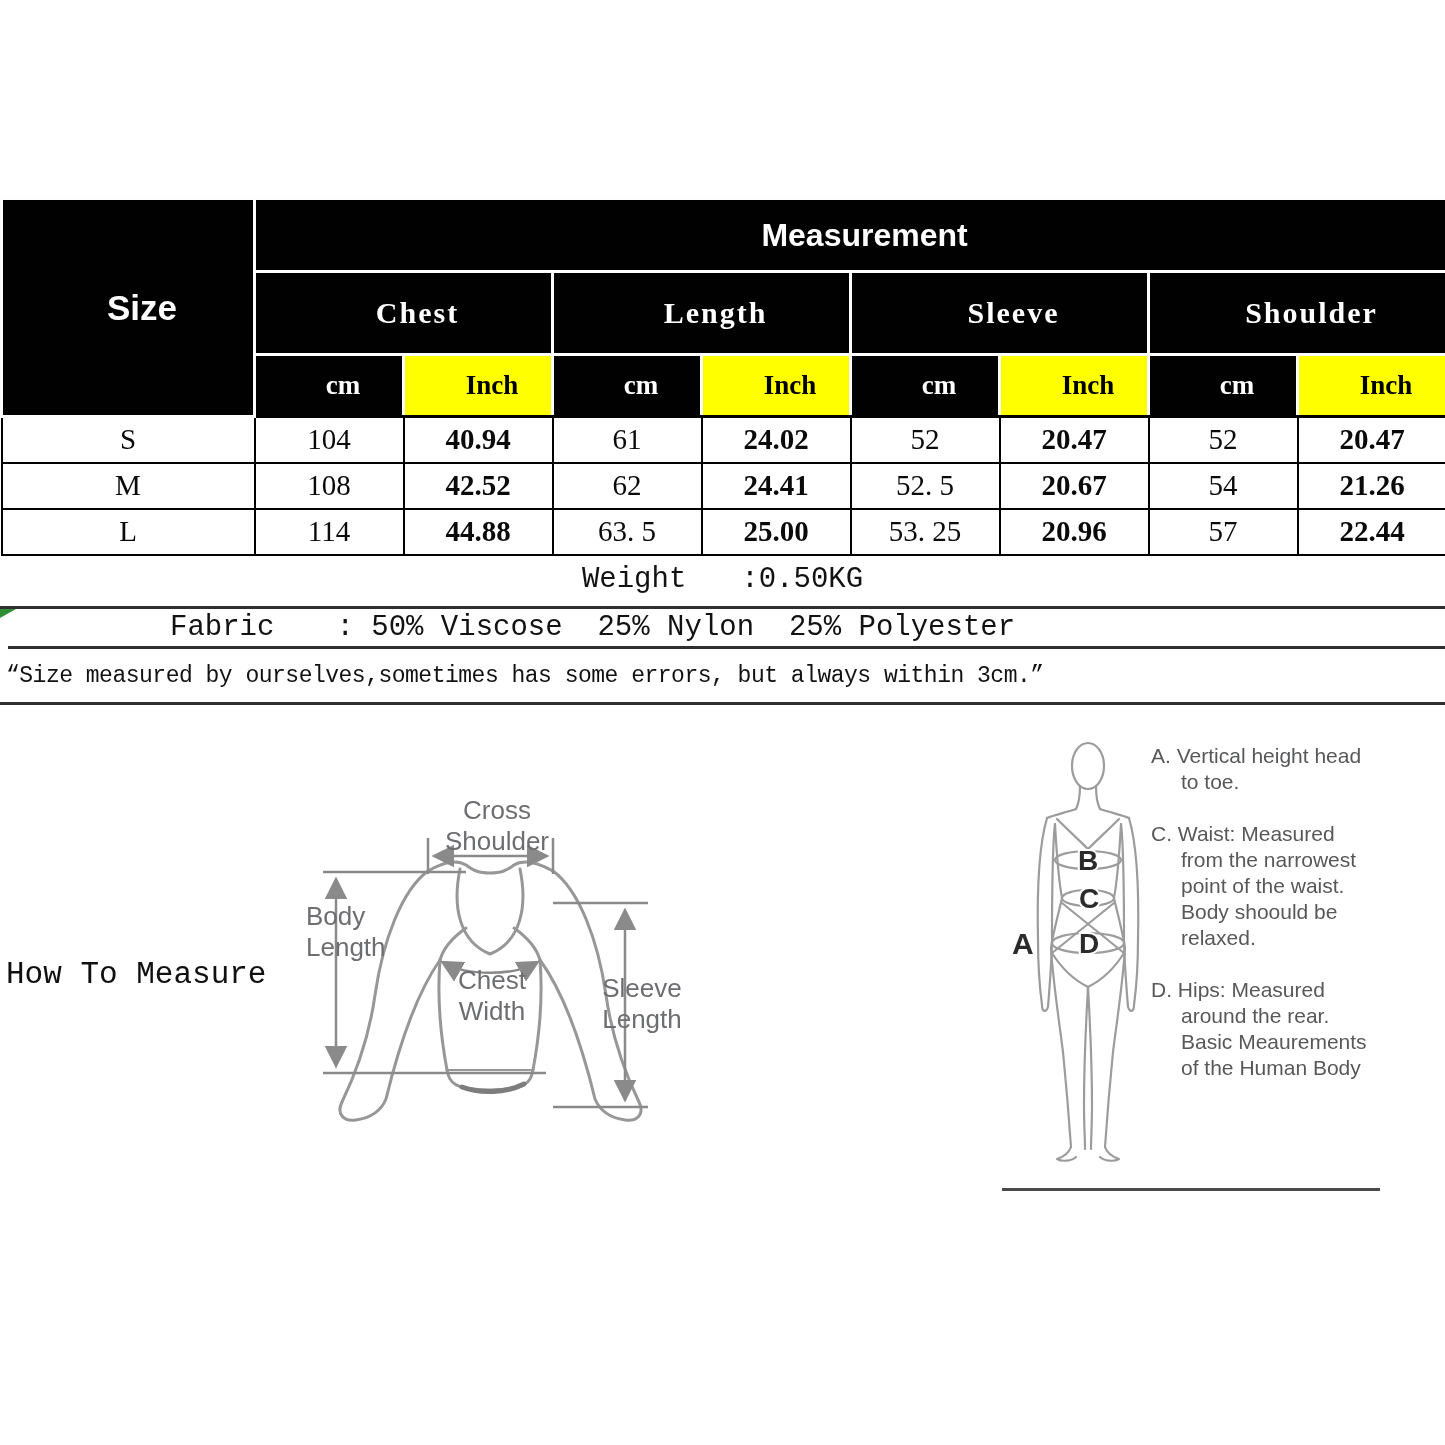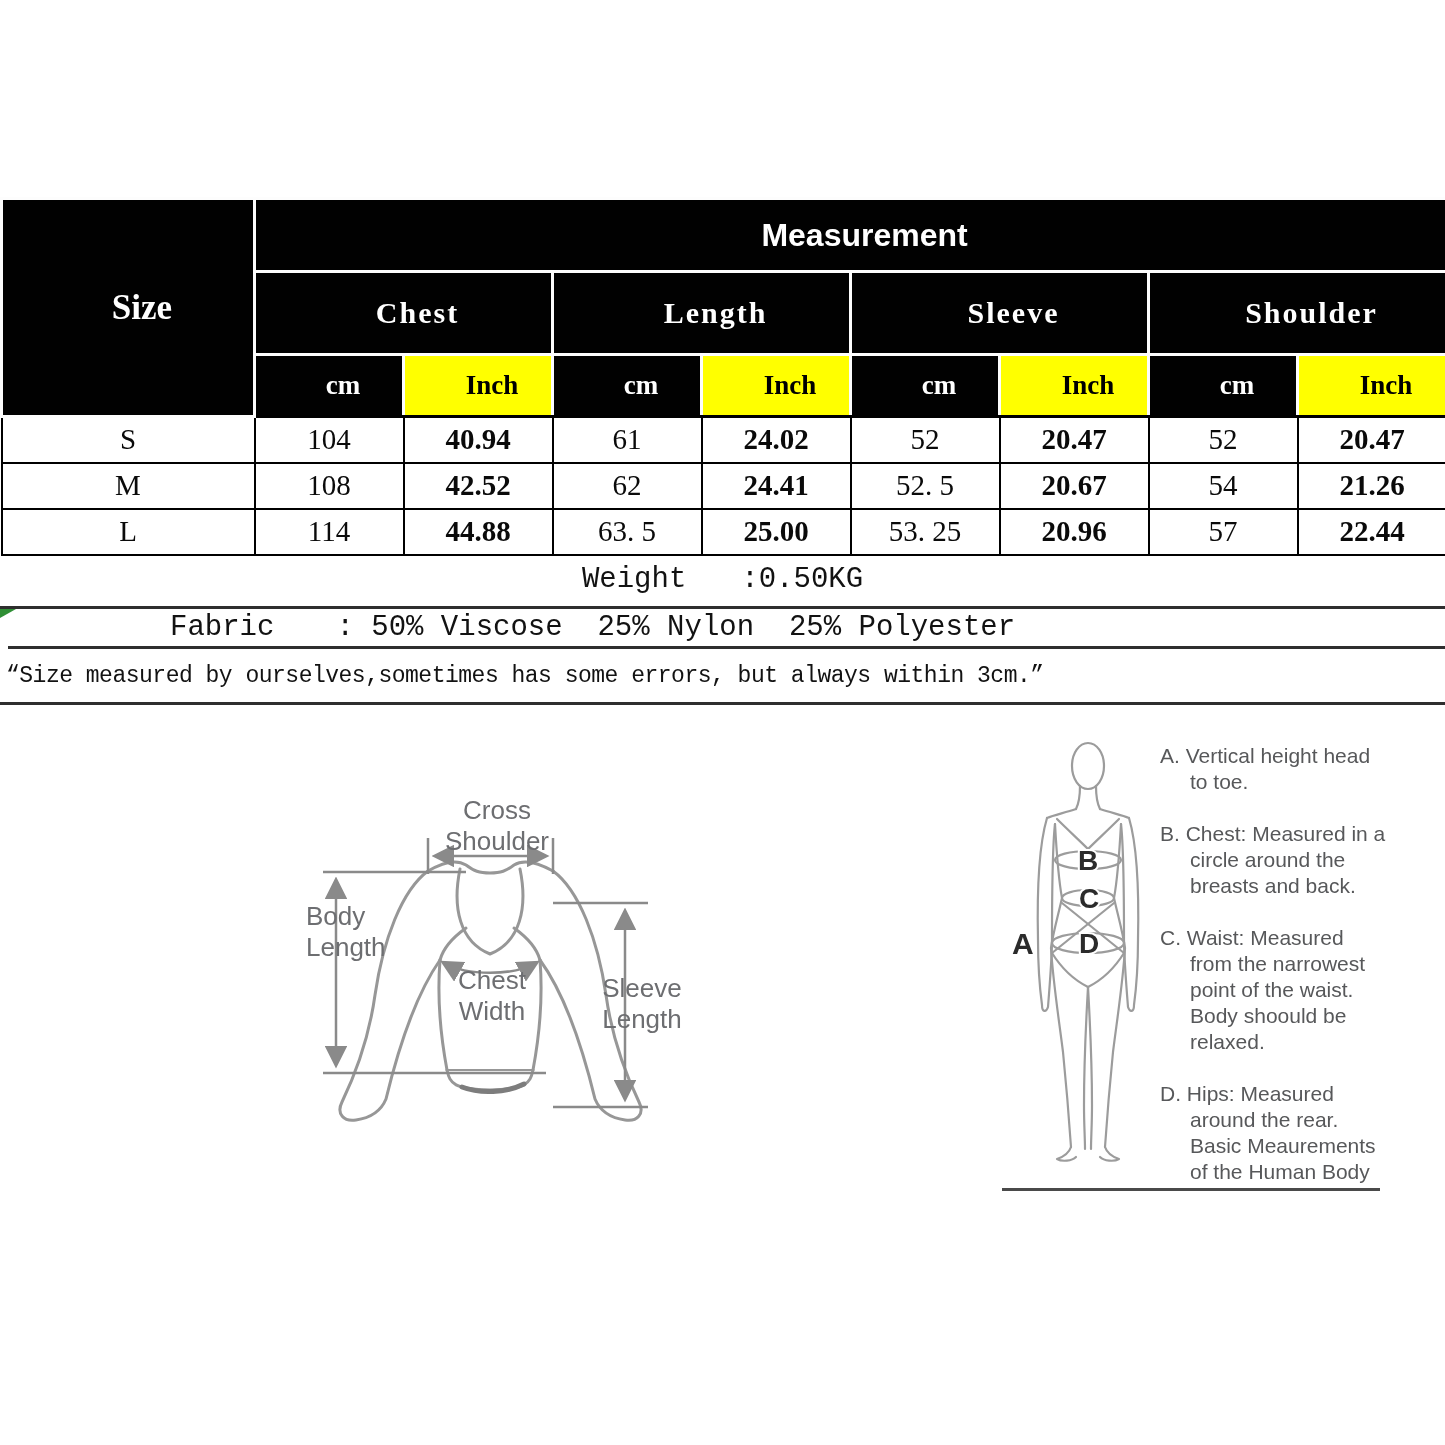--- a/index.html
+++ b/index.html
@@ -8,21 +8,21 @@
 
   
   table.size-chart { position:absolute; top:197px; left:0; width:1445px;
                      border-collapse:collapse; table-layout:fixed; }
   col.col-size { width:253px; }
   col.col-m    { width:149px; }
   th, td { padding:0; text-align:center; vertical-align:middle; overflow:hidden; }
 
   tr.r1 { height:73px; } tr.r2 { height:83px; } tr.r3 { height:62px;margin-top:40px; }
   .hdr-black { background:#010101; color:#ffffff; border:3px solid #fdfdfd;padding-left:28px; }
-  .size-hdr  { font-family:Liberation Serif, serif; font-weight:bold; font-size:35px; }
+  .size-hdr  { font-family:Liberation Sans, sans-serif; font-weight:bold; font-size:35px; }
   .meas-hdr  { font-family:"Liberation Sans",sans-serif; font-weight:bold; font-size:32px; }
   .grp       { font-family:"Liberation Serif",serif; font-weight:bold; font-size:30px; letter-spacing:2px; }
   .unit      { font-family:"Liberation Serif",serif; font-weight:bold; font-size:27px; }
   .unit-inch { background:#ffff00; color:#000000; }
   tr.r3 th   { border-bottom:3px solid #000000; }
 
   tr.dr { height:46px; }
   tr.dr td { border:2px solid #000000; background:#ffffff; color:#0a0a0a;
              font-family:"Liberation Serif",serif; font-size:29px; }
   td.sz  { font-size:30px; }
@@ -47,21 +47,21 @@
               white-space:pre-line; text-align:center; }
   .lbl-cross  { left:438px; top:90px;  width:118px; }
   .lbl-body   { left:306px; top:196px; text-align:left; }
   .lbl-chest  { left:434px; top:260px; width:116px; }
   .lbl-sleeve { left:594px; top:268px; width:96px; }
   .sweater-svg { position:absolute; left:290px; top:65px; }
   .figure-svg  { position:absolute; left:1000px; top:15px; }
   .figure-underline { position:absolute; left:1002px; top:483px; width:378px; height:3px; background:#4a4a4a; }
   .instructions { position:absolute; left:1148px; top:38px; width:248px;
                   font-size:21px; line-height:26px; color:#57585a; }
-  .instr { padding-left:30px; text-indent:-30px; white-space:pre-line; margin:0 0 26px 12px; }
+  .instr { padding-left:30px; text-indent:-30px; white-space:pre-line; margin:0 0 26px 3px; }
   svg text.fig-letter { font-family:"Liberation Sans",sans-serif; font-weight:bold; fill:#2b2b2b;
                         paint-order:stroke; stroke:#ffffff; stroke-width:4px; }
 </style>
 </head>
 <body>
 
 <div class="page">
 
   <table class="size-chart">
     <colgroup>
@@ -140,20 +140,21 @@
     <span>Fabric</span>
     <span>: 50% Viscose  25% Nylon  25% Polyester</span>
   </div>
   <div class="green-wedge"></div>
   <div class="info-row note-row">
     <span>“Size measured by ourselves,sometimes has some errors, but always within 3cm.”</span>
   </div>
 
   <div class="measure-section">
 
+    <div class="how-title">How To Measure</div>
 
     <svg class="sweater-svg" width="400" height="450" viewBox="0 0 400 450">
       <defs>
         <marker id="ah" viewBox="0 0 10 10" refX="8" refY="5" markerWidth="9" markerHeight="9" orient="auto-start-reverse">
           <path d="M0,0 L10,5 L0,10 z" fill="#8a8a8a"></path>
         </marker>
       </defs>
       <g stroke="#979797" fill="none" stroke-width="3" stroke-linecap="round" stroke-linejoin="round">
         <path d="M138,101 C112,120 93,170 85,225 C79,268 65,305 52,332 C46,344 54,352 66,350 C80,348 91,341 96,329 C104,296 122,230 150,190"></path>
         <path d="M263,101 C289,120 308,170 316,225 C322,268 336,305 349,332 C355,344 347,352 335,350 C321,348 310,341 305,329 C297,296 279,230 250,190"></path>
@@ -221,23 +222,20 @@
       <text class="fig-letter" x="78" y="150" font-size="28">B</text>
       <text class="fig-letter" x="79" y="188" font-size="28">C</text>
       <text class="fig-letter" x="79" y="233" font-size="28">D</text>
     </svg>
 
     <div class="figure-underline"></div>
 
     <div class="instructions">
       <p class="instr">A. Vertical height head
 to toe.</p>
-      <p class="instr">B. Chest: Measured in a
-circle around the
-breasts and back.</p>
       <p class="instr">C. Waist: Measured
 from the narrowest
 point of the waist.
 Body shoould be
 relaxed.</p>
       <p class="instr">D. Hips: Measured
 around the rear.
 Basic Meaurements
 of the Human Body</p>
     </div>

